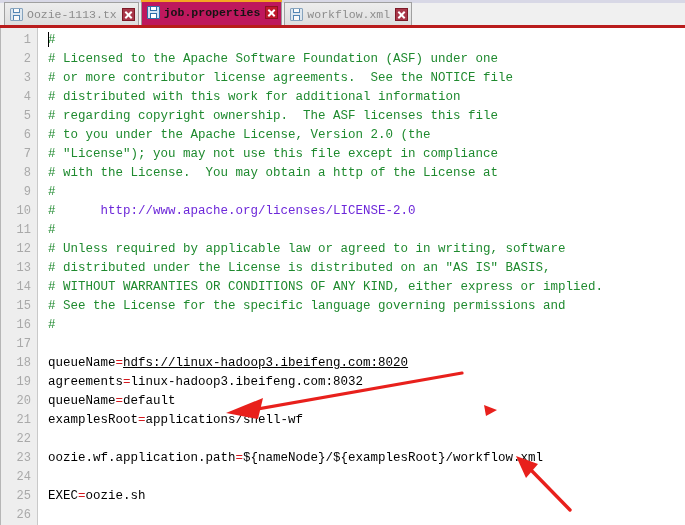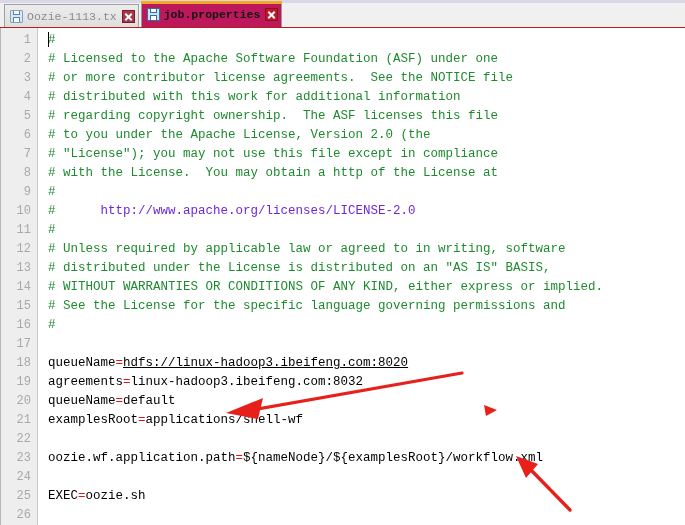--- a/index.html
+++ b/index.html
@@ -25,21 +25,21 @@
     background: #ffffff;
     overflow: hidden;
   }
 
   
   .tabbar {
     position: relative;
     height: 28px;
     box-sizing: border-box;
     background: #f0f0f0;
-    border-bottom: 1px solid #b91c1c;
+    border-bottom: 3px solid #b91c1c;
     display: flex;
     align-items: flex-end;
     padding-left: 4px;
     overflow: hidden;
   }
   .tabbar::before {
     content: "";
     position: absolute;
     left: 0; right: 0; top: 0;
     height: 3px;
@@ -230,20 +230,25 @@
       <span class="tab-label">Oozie-1113.tx</span>
       <span class="closebtn"></span>
     </div>
 
     <div class="tab active">
       <span class="ficon"></span>
       <span class="tab-label">job.properties</span>
       <span class="closebtn"></span>
     </div>
 
+    <div class="tab inactive">
+      <span class="ficon"></span>
+      <span class="tab-label">workflow.xml</span>
+      <span class="closebtn"></span>
+    </div>
 
   </div>
 
   <div class="editor">
 
     <div class="gutter" id="gutter">
         <div class="ln">1</div>
         <div class="ln">2</div>
         <div class="ln">3</div>
         <div class="ln">4</div>

